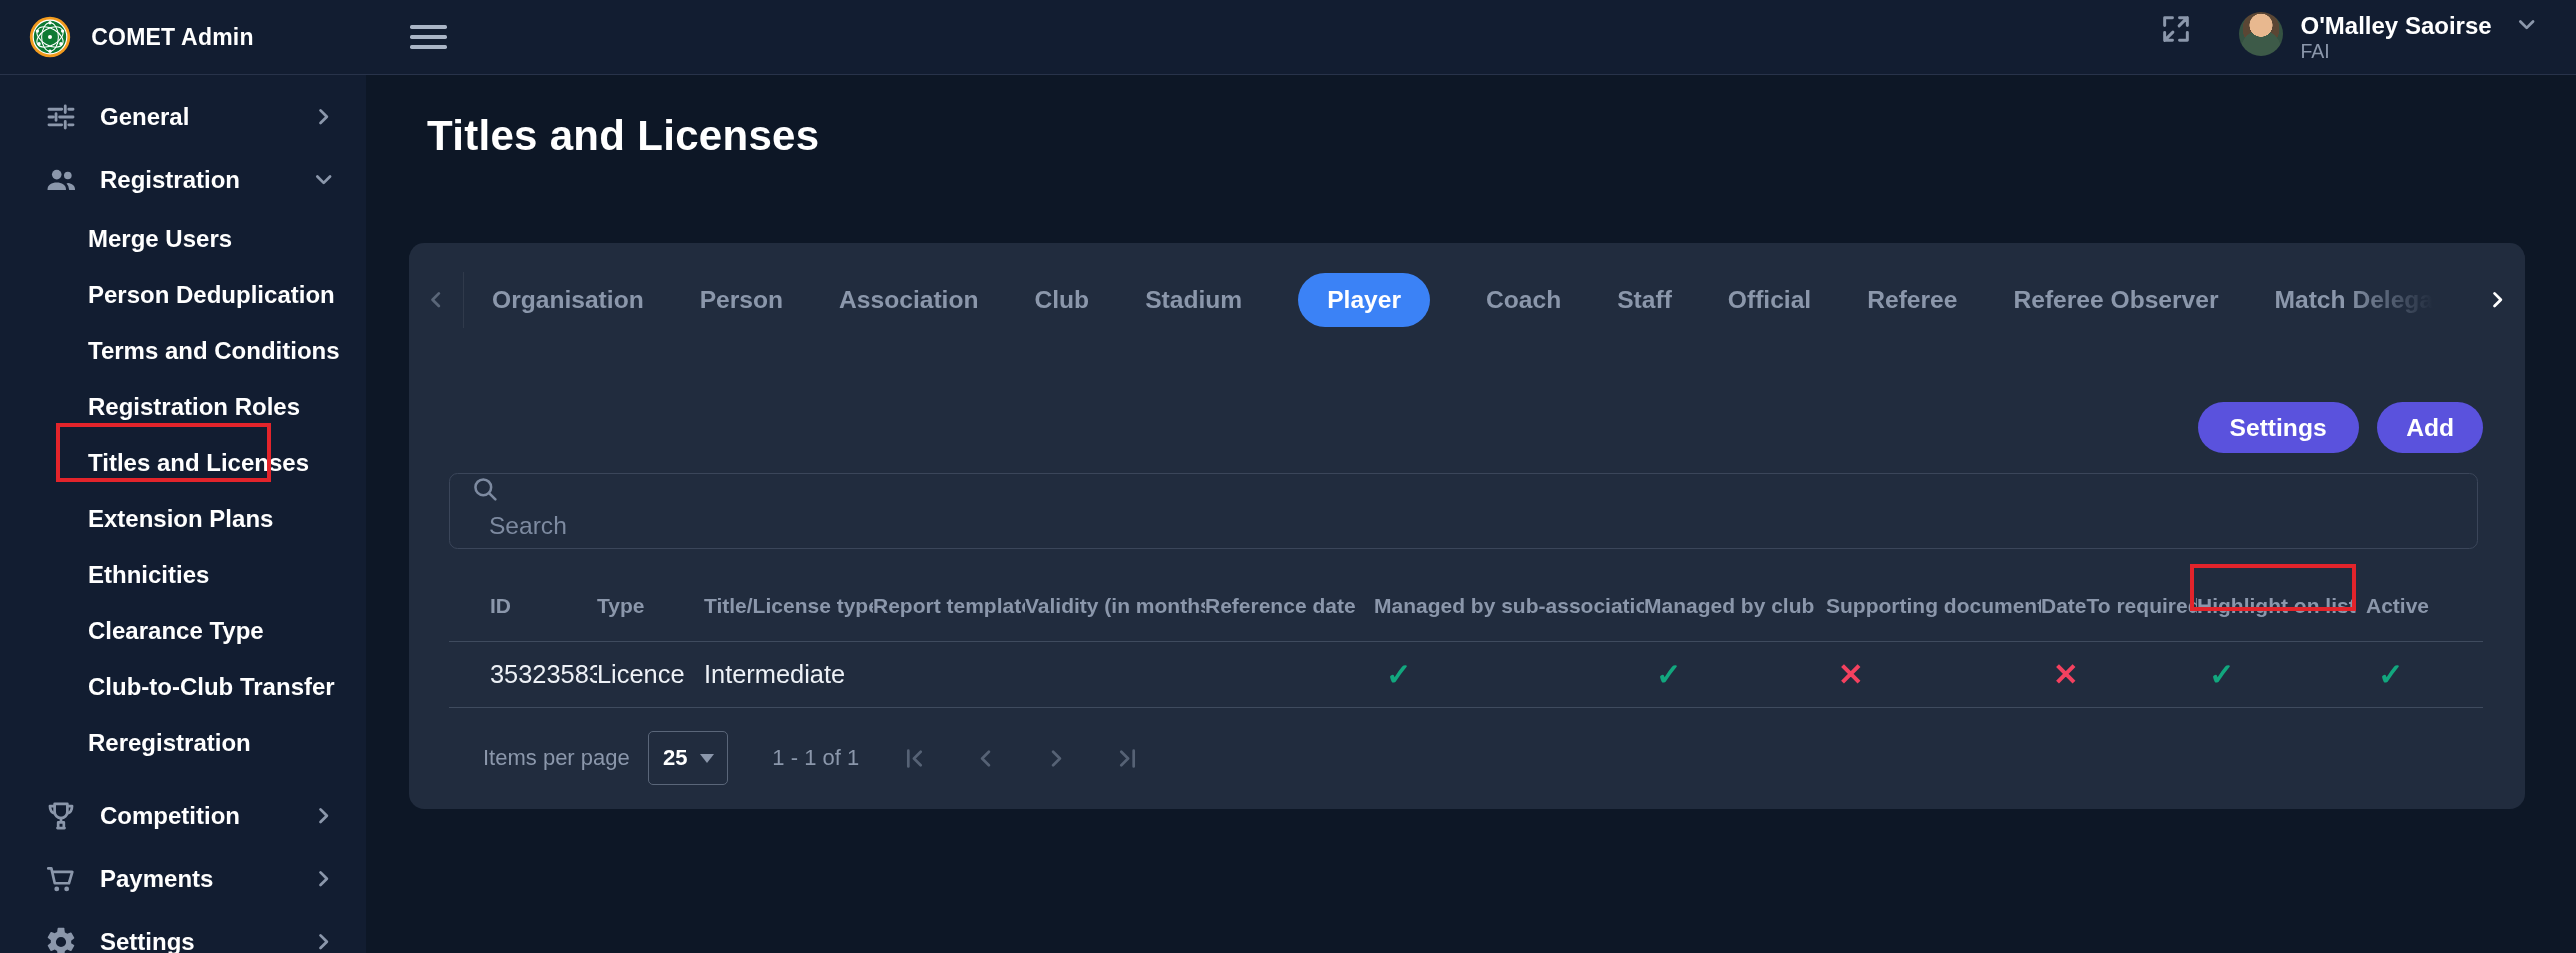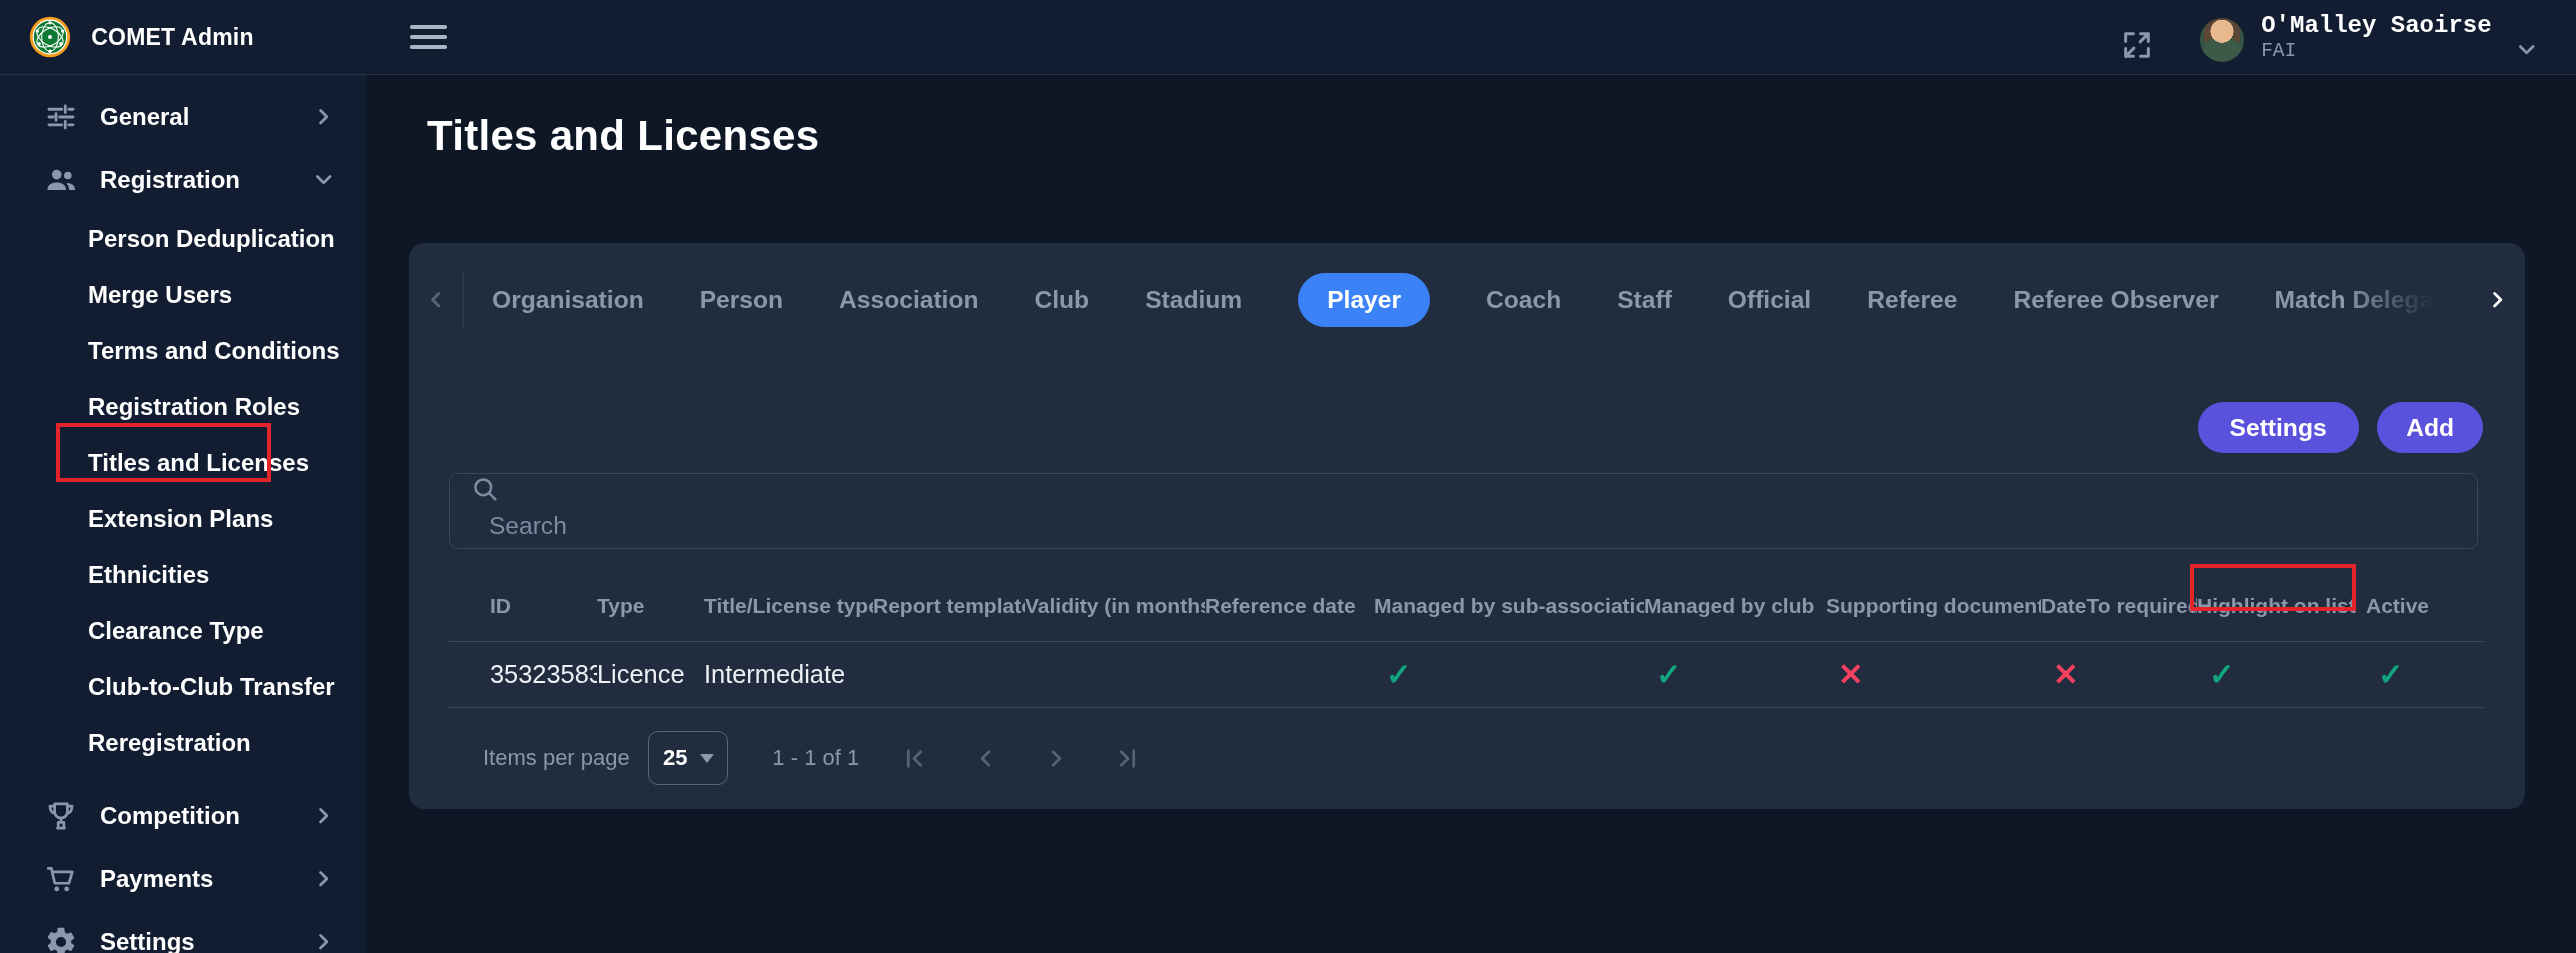--- a/index.html
+++ b/index.html
@@ -34,21 +34,21 @@
                  font-size:24px; font-weight:600; cursor:pointer; }
   .nav-bottom { margin-top:13.5px; }
 
   
   .topbar { position:absolute; left:366px; top:0; right:0; height:75px;
             background:var(--panel); border-bottom:0.8px solid var(--hairline);
             display:flex; align-items:center; }
   .hamburger { margin-left:44px; width:37px; height:30.5px; display:flex; flex-direction:column;
                justify-content:space-between; cursor:pointer; padding:3.4px 0; }
   .hamburger span { display:block; height:3.4px; border-radius:1.7px; background:#aab5c6; }
-  .topbar-right { margin-left:auto; display:flex; align-items:flex-end; padding-right:37px;font-family:Liberation Mono, monospace; }
+  .topbar-right { margin-left:auto; display:flex; align-items:flex-start; padding-right:37px; }
   .fs-icon { width:34px; height:34px; color:var(--muted); cursor:pointer; }
   .fs-icon svg { width:34px; height:34px; }
   .avatar { width:44px; height:44px; border-radius:50%; margin-left:46px; flex:0 0 auto;
             background:
               radial-gradient(circle at 50% 30%, #e8b88f 0 30%, transparent 31%),
               radial-gradient(circle at 50% 86%, #3d5a48 0 45%, transparent 46%),
               radial-gradient(circle at 50% 38%, #5a4634 0 52%, #355242 53%);
             cursor:pointer; }
   .user-block { margin-left:17px; line-height:1.15; cursor:pointer; }
   .user-name { font-size:24px; font-weight:600; }
@@ -107,21 +107,21 @@
   .col-7 { width:182px; }  .col-8 { width:215px; }  .col-9 { width:156px; }
   .col-10 { width:169px; } .col-11 { width:99px; }
   .mark { display:inline-block; padding-left:12px; font-size:30.5px; font-weight:bold; line-height:1; }
   .mark.check { color:var(--check); }
   .mark.cross { color:var(--cross); }
 
   
   .paginator { display:flex; align-items:center; margin:20.3px 42px 0 40px; height:59px;
                padding-left:34px; color:var(--muted); }
   .pp-label { font-size:22px; }
-  .pp-select { margin-left:18.6px; width:80px; height:54px; border:1.7px solid #5a6679; border-radius:10px;
+  .pp-select { margin-left:18.6px; width:80px; height:54px; border:1.7px solid #5a6679; border-radius:5px;
                display:flex; align-items:center; justify-content:center; gap:12px; cursor:pointer; }
   .pp-value { color:#fff; font-size:22px; font-weight:600; }
   .pp-caret { width:0; height:0; border-left:7.6px solid transparent; border-right:7.6px solid transparent;
               border-top:9.3px solid #8b97ab; }
   .pp-range { margin-left:44px; font-size:22px; }
   .pg-nav { display:flex; align-items:center; margin-left:37px; gap:34px; }
   .pg-btn { width:37px; height:37px; display:flex; align-items:center; justify-content:center;
             color:#566platform275; color:#566275; cursor:default; }
   .pg-btn svg { width:27px; height:27px; }
 
@@ -181,22 +181,22 @@
           </span>
           <span class="nav-label">Registration</span>
           <span class="nav-chevron">
             <svg viewBox="0 0 24 24" fill="none" stroke="currentColor" stroke-width="2.6" stroke-linecap="round" stroke-linejoin="round">
               <path d="M6 9l6 6 6-6"></path>
             </svg>
           </span>
         </div>
       </div>
     <div id="nav-sub">
+        <div class="nav-subitem">Merge Users</div>
         <div class="nav-subitem">Person Deduplication</div>
-        <div class="nav-subitem">Merge Users</div>
         <div class="nav-subitem">Terms and Conditions</div>
         <div class="nav-subitem">Registration Roles</div>
         <div class="nav-subitem">Titles and Licenses</div>
         <div class="nav-subitem">Extension Plans</div>
         <div class="nav-subitem">Ethnicities</div>
         <div class="nav-subitem">Clearance Type</div>
         <div class="nav-subitem">Club-to-Club Transfer</div>
         <div class="nav-subitem">Reregistration</div>
       </div>
     <div id="nav-bottom" class="nav-bottom">

